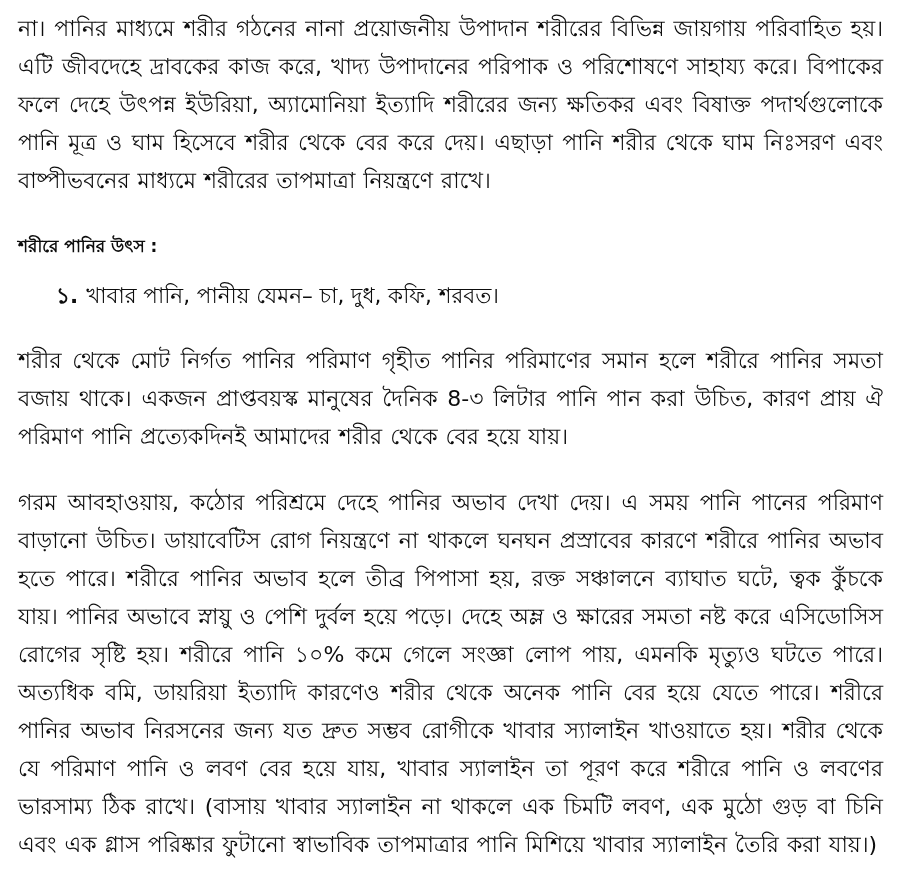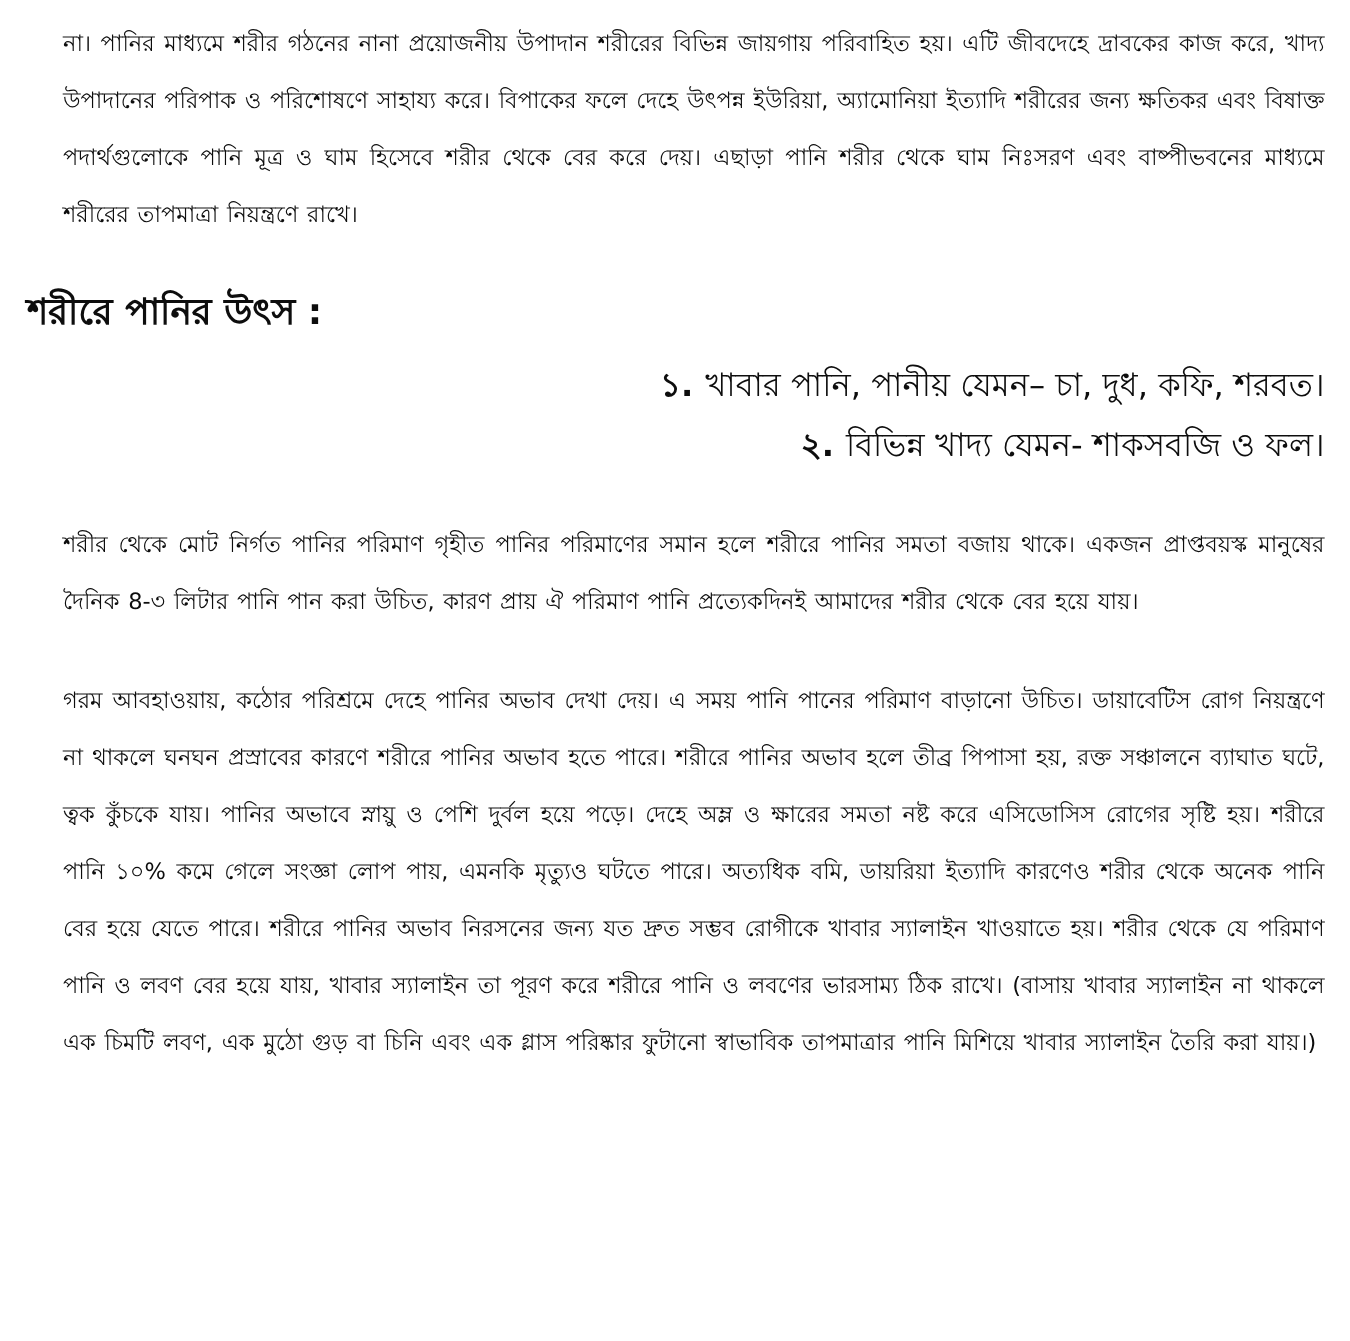--- a/index.html
+++ b/index.html
@@ -13,61 +13,56 @@
     font-family: "DejaVu Sans", "Liberation Serif", sans-serif;
     color: #0d0d0d;
   }
   .page {
     width: 900px;
     height: 894px;
     padding: 10px 17px 0 18px;
     background: #ffffff;
   }
   .para {
-    font-size: 15px;
+    font-size: 22px;
     line-height: 38px;
     text-align: justify;
     margin-bottom: 28px;
     word-spacing: 1px;
-    margin-left: 24px;
   }
   .para:last-child { margin-bottom: 0; }
   .heading {
-    font-size: 24px;
+    font-size: 17px;
     font-weight: bold;
     line-height: 36px;
     margin: 2px 0 12px 0;
   }
   .list { margin-bottom: 26px; }
   .list-item {
     font-size: 21.5px;
     line-height: 40px;
     padding-left: 38px;
-    text-align: right;
   }
   .list-item .num {
     font-weight: bold;
     margin-right: 8px;
   }
 </style>
 </head>
 <body>
 
 <div class="page">
 
   <p class="para">না। পানির মাধ্যমে শরীর গঠনের নানা প্রয়োজনীয় উপাদান শরীরের বিভিন্ন জায়গায় পরিবাহিত হয়। এটি জীবদেহে দ্রাবকের কাজ করে, খাদ্য উপাদানের পরিপাক ও পরিশোষণে সাহায্য করে। বিপাকের ফলে দেহে উৎপন্ন ইউরিয়া, অ্যামোনিয়া ইত্যাদি শরীরের জন্য ক্ষতিকর এবং বিষাক্ত পদার্থগুলোকে পানি মূত্র ও ঘাম হিসেবে শরীর থেকে বের করে দেয়। এছাড়া পানি শরীর থেকে ঘাম নিঃসরণ এবং বাষ্পীভবনের মাধ্যমে শরীরের তাপমাত্রা নিয়ন্ত্রণে রাখে।</p>
 
   <h2 class="heading">শরীরে পানির উৎস :</h2>
 
   <div class="list">
     <div class="list-item">
       <span class="num">১.</span><span>খাবার পানি, পানীয় যেমন– চা, দুধ, কফি, শরবত।</span>
     </div>
-    <div class="list-item">
-      <span class="num">২.</span><span>বিভিন্ন খাদ্য যেমন- শাকসবজি ও ফল।</span>
-    </div>
   </div>
 
   <p class="para">শরীর থেকে মোট নির্গত পানির পরিমাণ গৃহীত পানির পরিমাণের সমান হলে শরীরে পানির সমতা বজায় থাকে। একজন প্রাপ্তবয়স্ক মানুষের দৈনিক 8-৩ লিটার পানি পান করা উচিত, কারণ প্রায় ঐ পরিমাণ পানি প্রত্যেকদিনই আমাদের শরীর থেকে বের হয়ে যায়।</p>
 
   <p class="para">গরম আবহাওয়ায়, কঠোর পরিশ্রমে দেহে পানির অভাব দেখা দেয়। এ সময় পানি পানের পরিমাণ বাড়ানো উচিত। ডায়াবেটিস রোগ নিয়ন্ত্রণে না থাকলে ঘনঘন প্রস্রাবের কারণে শরীরে পানির অভাব হতে পারে। শরীরে পানির অভাব হলে তীব্র পিপাসা হয়, রক্ত সঞ্চালনে ব্যাঘাত ঘটে, ত্বক কুঁচকে যায়। পানির অভাবে স্নায়ু ও পেশি দুর্বল হয়ে পড়ে। দেহে অম্ল ও ক্ষারের সমতা নষ্ট করে এসিডোসিস রোগের সৃষ্টি হয়। শরীরে পানি ১০% কমে গেলে সংজ্ঞা লোপ পায়, এমনকি মৃত্যুও ঘটতে পারে। অত্যধিক বমি, ডায়রিয়া ইত্যাদি কারণেও শরীর থেকে অনেক পানি বের হয়ে যেতে পারে। শরীরে পানির অভাব নিরসনের জন্য যত দ্রুত সম্ভব রোগীকে খাবার স্যালাইন খাওয়াতে হয়। শরীর থেকে যে পরিমাণ পানি ও লবণ বের হয়ে যায়, খাবার স্যালাইন তা পূরণ করে শরীরে পানি ও লবণের ভারসাম্য ঠিক রাখে। (বাসায় খাবার স্যালাইন না থাকলে এক চিমটি লবণ, এক মুঠো গুড় বা চিনি এবং এক গ্লাস পরিষ্কার ফুটানো স্বাভাবিক তাপমাত্রার পানি মিশিয়ে খাবার স্যালাইন তৈরি করা যায়।)</p>
 
 </div>
 
 </body></html>

